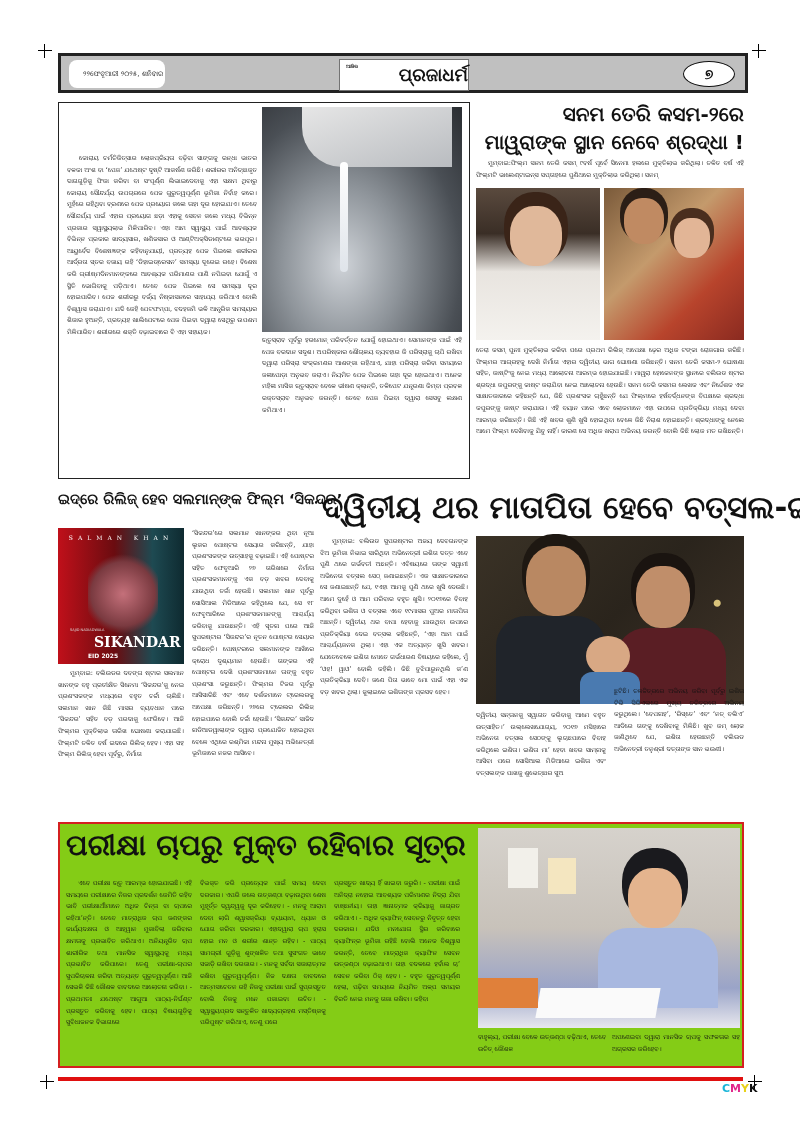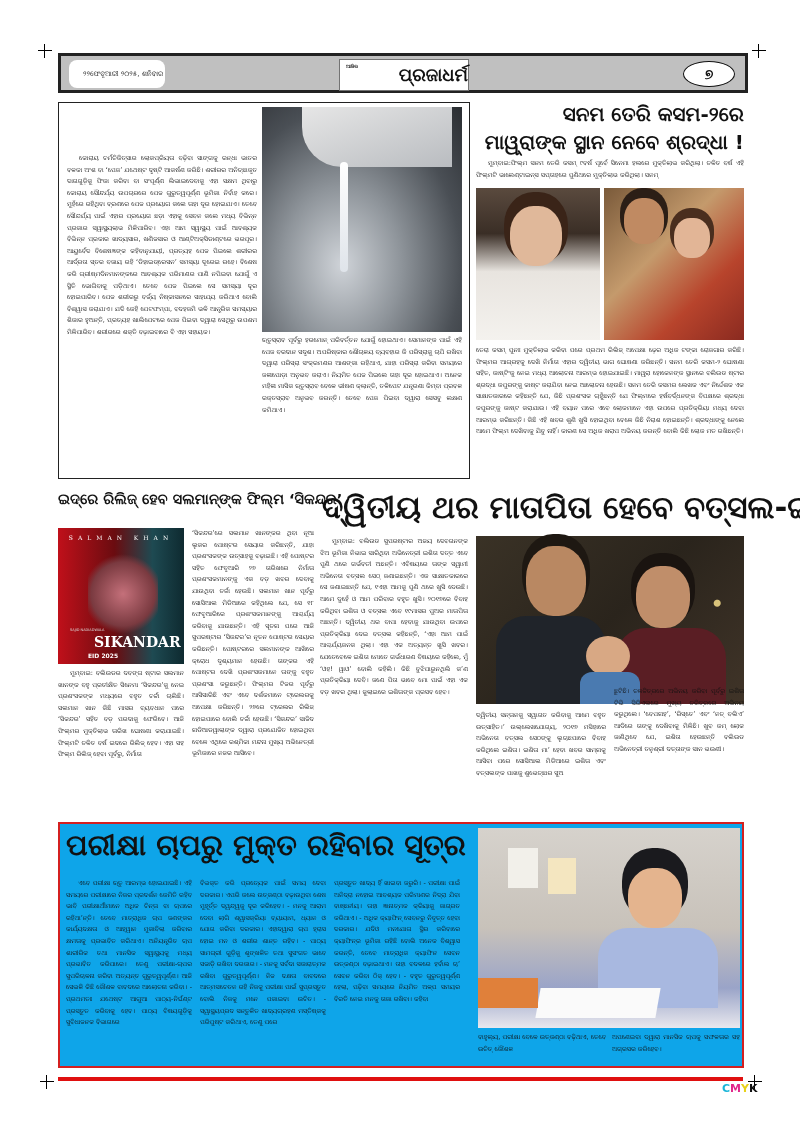--- a/index.html
+++ b/index.html
@@ -75,21 +75,21 @@
   <div style="position:absolute;left:50px;top:10px;width:60px;height:70px;background:#b98862;border-radius:45%;box-shadow:0 -8px 0 4px #1e1812;"></div>
   <div style="position:absolute;left:20px;top:80px;width:110px;height:88px;background:#20242a;border-radius:30px 30px 0 0;"></div>
   <div style="position:absolute;left:160px;top:30px;width:54px;height:62px;background:#c08e6a;border-radius:45%;box-shadow:0 -8px 0 5px #1a1410;"></div>
   <div style="position:absolute;left:140px;top:92px;width:110px;height:76px;background:#5a1e24;border-radius:30px 30px 0 0;"></div>
   <div style="position:absolute;left:110px;top:100px;width:44px;height:40px;background:#d8a884;border-radius:50%;"></div>
   <div style="position:absolute;left:104px;top:136px;width:60px;height:32px;background:#4a7ab0;border-radius:12px 12px 0 0;"></div>
 </div>
 <div class="body" style="position:absolute;left:476px;top:710px;width:130px;height:100px;overflow:hidden;">ଦ୍ୱିତୀୟ ସନ୍ତାନକୁ ସ୍ୱାଗତ କରିବାକୁ ଆମେ ବହୁତ ଉତ୍ସାହିତ।’ ଉଲ୍ଲେଖଯୋଗ୍ୟ, ୨୦୧୭ ମସିହାରେ ଅଭିନେତା ବତ୍ସଲ ସେଠଙ୍କୁ ଲୁଚାଛପାରେ ବିବାହ କରିଥିଲେ ଇଶିତା। ଇଶିତା ମା’ ହେବା ଖବର ସାମ୍ନାକୁ ଆସିବା ପରେ ସୋସିଆଲ ମିଡିଆରେ ଇଶିତା ଏବଂ ବତ୍ସଲଙ୍କ ପାଖକୁ ଶୁଭେଚ୍ଛାର ସୁଅ</div>
 <div class="body" style="position:absolute;left:614px;top:686px;width:130px;height:100px;overflow:hidden;">ଛୁଟିଛି। ଚଳଚ୍ଚିତ୍ରରେ ଅଭିନୟ କରିବା ପୂର୍ବରୁ ଇଶିତା ଟିଭି ସିରିଏଲରେ ମୁଖ୍ୟ ଚରିତ୍ରରେ ଅଭିନୟ କରୁଥିଲେ। ‘ବେପନାହ’, ‘ରିସ୍ତେ’ ଏବଂ ‘ନଚ୍ ବଲିଏ’ ଆଦିରେ ତାଙ୍କୁ ଦେଖିବାକୁ ମିଳିଛି। ଖୁବ କମ୍ ଲୋକ ଜାଣିଥିବେ ଯେ, ଇଶିତା ହେଉଛନ୍ତି ବଲିଉଡ ଅଭିନେତ୍ରୀ ତନୁଶ୍ରୀ ଦତ୍ତାଙ୍କ ସାନ ଭଉଣୀ।</div>
 
-<div style="position:absolute;left:58px;top:822px;width:686px;height:246px;background:#0ea5e9;border:2px solid #d42020;box-sizing:border-box;">
+<div style="position:absolute;left:58px;top:822px;width:686px;height:246px;background:#84cc16;border:2px solid #d42020;box-sizing:border-box;">
   <div class="headline" style="position:absolute;left:6px;top:6px;font-size:29px;white-space:nowrap;">ପରୀକ୍ଷା ଚାପରୁ ମୁକ୍ତ ରହିବାର ସୂତ୍ର</div>
   <div class="body" style="position:absolute;left:6px;top:54px;width:126px;height:186px;overflow:hidden;text-indent:12px;">ଏବେ ପରୀକ୍ଷା ଋତୁ ଆରମ୍ଭ ହୋଇଯାଇଛି। ଏହି ସମୟରେ ପରୀକ୍ଷାରେ ନିଜର ପ୍ରଦର୍ଶନ କେମିତି ରହିବ ଭାବି ପରୀକ୍ଷାର୍ଥୀମାନେ ଅଧିକ ଚିନ୍ତା ବା ଚାପରେ ରହିଥା’ନ୍ତି। ତେବେ ମାତ୍ରାଧିକ ଚାପ ଜଣଙ୍କର କାର୍ଯ୍ୟଦକ୍ଷତା ଓ ଆହ୍ୱାନ ମୁକାବିଲା କରିବାର କ୍ଷମତାକୁ ପ୍ରଭାବିତ କରିଥାଏ। ଅନିୟନ୍ତ୍ରିତ ଚାପ ଶାରୀରିକ ତଥା ମାନସିକ ସ୍ୱାସ୍ଥ୍ୟକୁ ମଧ୍ୟ ପ୍ରଭାବିତ କରିପାରେ। ତେଣୁ ପରୀକ୍ଷା-ଚାପର ସୁପରିଚାଳନା କରିବା ଅତ୍ୟନ୍ତ ଗୁରୁତ୍ୱପୂର୍ଣ୍ଣ। ଆଜି ସେଭଳି କିଛି କୌଶଳ ବାବଦରେ ଆଲୋଚନା କରିବା। - ପ୍ରଥମତଃ ଯଥେଷ୍ଟ ଆଗୁଆ ପାଠ୍ୟ-ନିର୍ଘଣ୍ଟ ପ୍ରସ୍ତୁତ କରିବାକୁ ହେବ। ପାଠ୍ୟ ବିଷୟଗୁଡ଼ିକୁ ସୁବିଧାଜନକ ବିଭାଗରେ</div>
   <div class="body" style="position:absolute;left:140px;top:54px;width:126px;height:186px;overflow:hidden;">ବିଭକ୍ତ କରି ପ୍ରତ୍ୟେକ ପାଇଁ ସମୟ ଦେବା ଦରକାର। ଏପରି କଲେ ଉତ୍କଣ୍ଠା ବଢ଼ାଉଥିବା ଶେଷ ମୁହୂର୍ତ୍ତ ଦ୍ୱନ୍ଦ୍ୱକୁ ଦୂର କରିହେବ। - ମନକୁ ଆରାମ ଦେବା ଲାଗି ଶ୍ୱାସକ୍ରିୟା ବ୍ୟାୟାମ, ଧ୍ୟାନ ଓ ଯୋଗ କରିବା ଦରକାର। ଏହାଦ୍ୱାରା ଚାପ ହ୍ରାସ ହୋଇ ମନ ଓ ଶରୀର ଶାନ୍ତ ରହିବ। - ପାଠ୍ୟ ସାମଗ୍ରୀ ଗୁଡ଼ିକୁ ଶୃଙ୍ଖଳିତ ତଥା ସୁସଂଗତ ଭାବେ ସଜାଡ଼ି ରଖିବା ଦରକାର। - ମନକୁ ସର୍ବଦା ସକାରାତ୍ମକ ରଖିବା ଗୁରୁତ୍ୱପୂର୍ଣ୍ଣ। ନିଜ ଦକ୍ଷତା ବାବଦରେ ଆତ୍ମସଚେତନ ରହି ନିଜକୁ ପରୀକ୍ଷା ପାଇଁ ସୁପ୍ରସ୍ତୁତ ବୋଲି ନିଜକୁ ମନେ ପକାଇବା ଉଚିତ। - ସ୍ୱାସ୍ଥ୍ୟପ୍ରଦ ସନ୍ତୁଳିତ ଖାଦ୍ୟଗ୍ରହଣ ମସ୍ତିଷ୍କକୁ ପରିପୁଷ୍ଟ କରିଥାଏ, ତେଣୁ ପରେ</div>
   <div class="body" style="position:absolute;left:274px;top:54px;width:126px;height:186px;overflow:hidden;">ପ୍ରସ୍ତୁତ ଖାଦ୍ୟ ହିଁ ଖାଇବା ଜରୁରି। - ପରୀକ୍ଷା ପାଇଁ ଅନିଦ୍ରା ନହୋଇ ଆବଶ୍ୟକ ପରିମାଣର ନିଦ୍ରା ଯିବା ବାଞ୍ଛନୀୟ। ତାହା ଜ୍ଞାନାତ୍ମକ କ୍ରିୟାକୁ ଜାଗ୍ରତ କରିଥାଏ। - ଅଧିକ କ୍ୟାଫିନ୍ ସେବନରୁ ନିବୃତ୍ତ ହେବା ଦରକାର। ଯଦିଓ ମନଯୋଗ ସ୍ଥିର କରିବାରେ କ୍ୟାଫିନ୍‌ର ଭୂମିକା ରହିଛି ବୋଲି ଅନେକ ବିଶ୍ୱାସ କରନ୍ତି, ତେବେ ମାତ୍ରାଧିକ କ୍ୟାଫିନ ସେବନ ଉତ୍କଣ୍ଠା ବଢ଼ାଇଥାଏ। ତାହା ବଦଳରେ ହର୍ବାଲ ଚା’ ସେବନ କରିବା ଠିକ୍ ହେବ। - ବହୁତ ଗୁରୁତ୍ୱପୂର୍ଣ୍ଣ ହେଲା, ପଢ଼ିବା ସମୟରେ ନିୟମିତ ଅଳ୍ପ ସମୟର ବିରତି ନେଇ ମନକୁ ତାଜା ରଖିବା। କହିବା</div>
   <div style="position:absolute;left:418px;top:4px;width:262px;height:200px;background:linear-gradient(180deg,#d6d2cc 0%,#c8c2ba 50%,#9aa4c8 80%,#e8e8ee 100%);overflow:hidden;">
     <div style="position:absolute;left:30px;top:20px;width:30px;height:40px;background:#f2f0ea;"></div>
     <div style="position:absolute;left:70px;top:30px;width:28px;height:36px;background:#f4e6c0;"></div>
     <div style="position:absolute;left:150px;top:40px;width:54px;height:60px;background:#e4b48e;border-radius:45%;box-shadow:0 -14px 0 6px #1a1a1e;"></div>
     <div style="position:absolute;left:120px;top:100px;width:120px;height:80px;background:#a8b8e0;border-radius:30px 30px 0 0;"></div>
     <div style="position:absolute;left:60px;top:160px;width:120px;height:30px;background:#fafafa;transform:skewX(-10deg);"></div>

